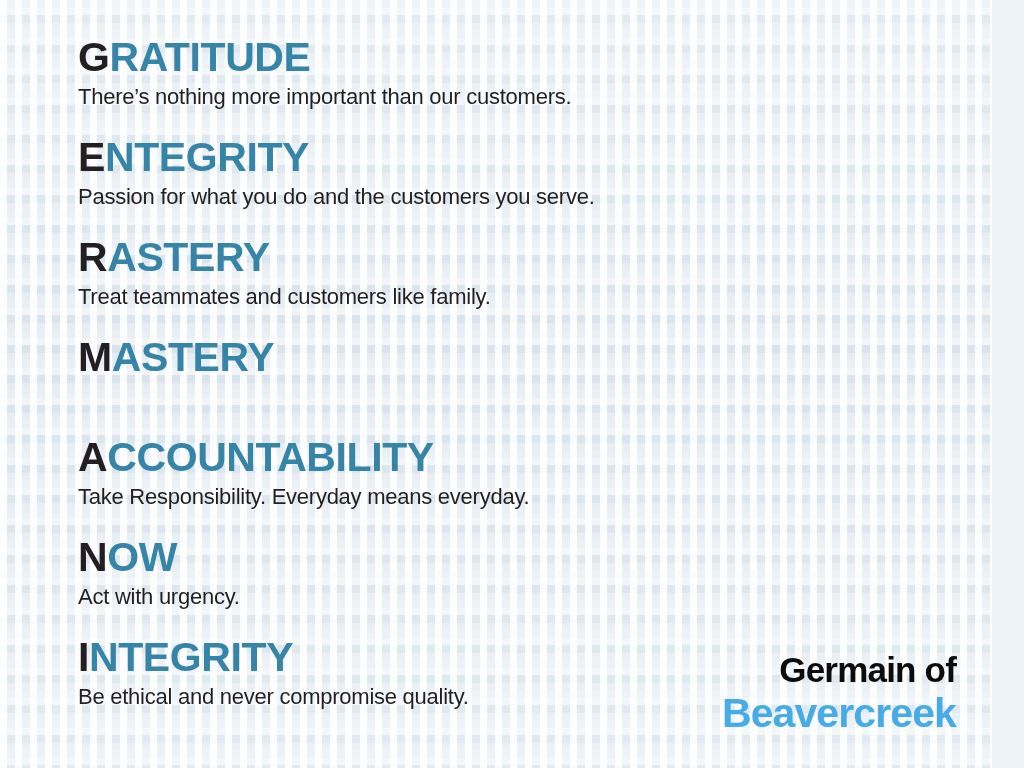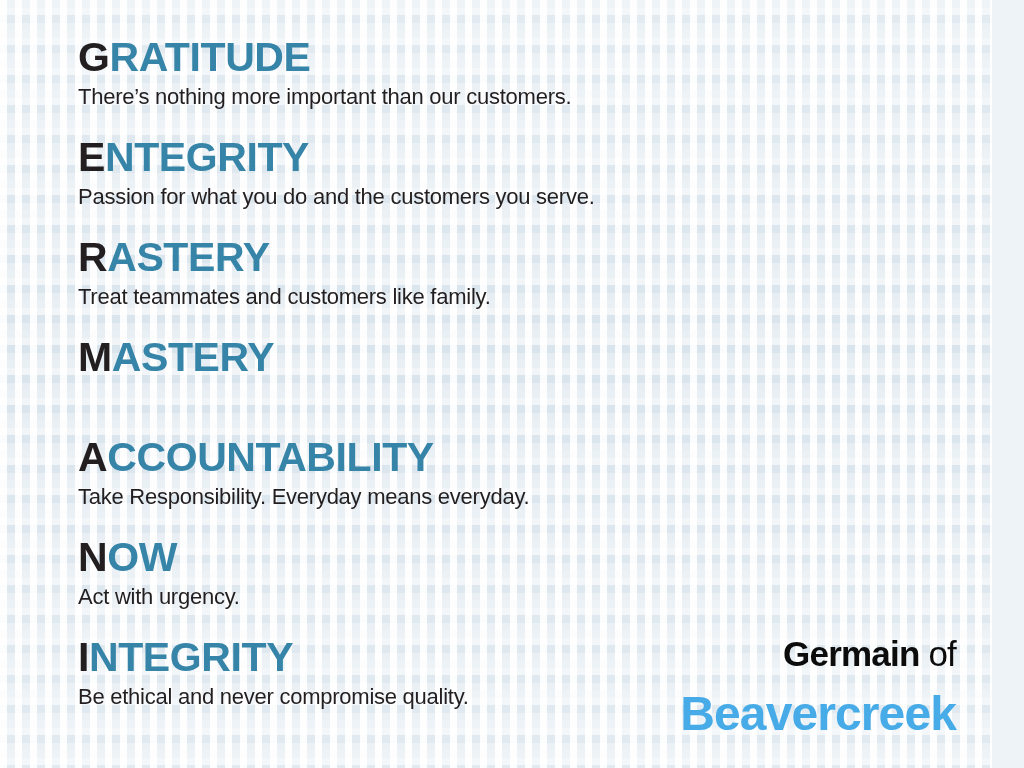--- a/index.html
+++ b/index.html
@@ -114,31 +114,31 @@
     color: #0c0c0c;
     letter-spacing: -0.8px;
   }
 
   .logo-brand {
     font-weight: bold;
     margin-top: 45px;
   }
 
   .logo-of {
-    font-weight: normal;
+    font-weight: bold;
   }
 
   .logo-line2 {
-    font-size: 48px;
+    font-size: 41px;
     line-height: 45px;
     font-weight: bold;
     color: #47abe8;
     white-space: nowrap;
     letter-spacing: -0.9px;
-    margin-top: 17px;
+    margin-top: 1px;
   }
 </style>
 </head>
 <body>
 
 <div id="slide">
 
   <div class="values-list">
 
     <div class="value-block">

